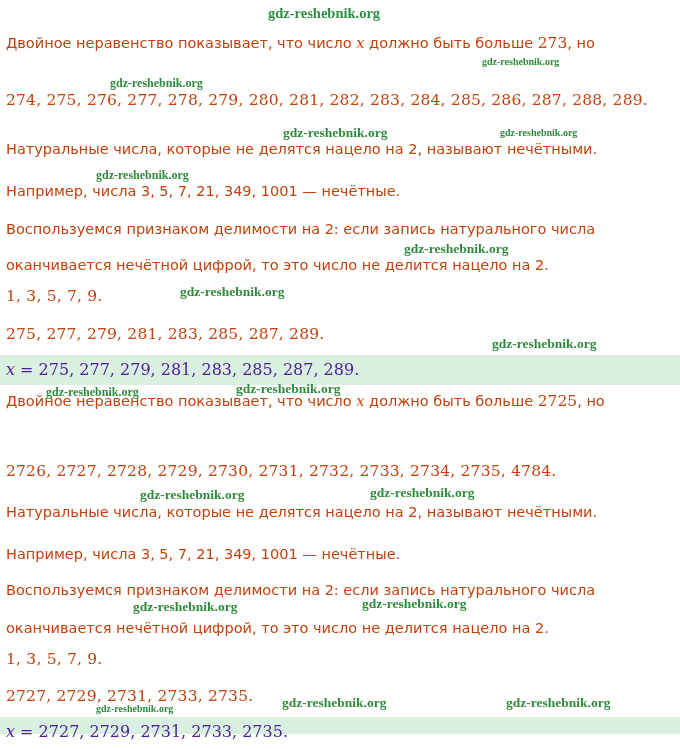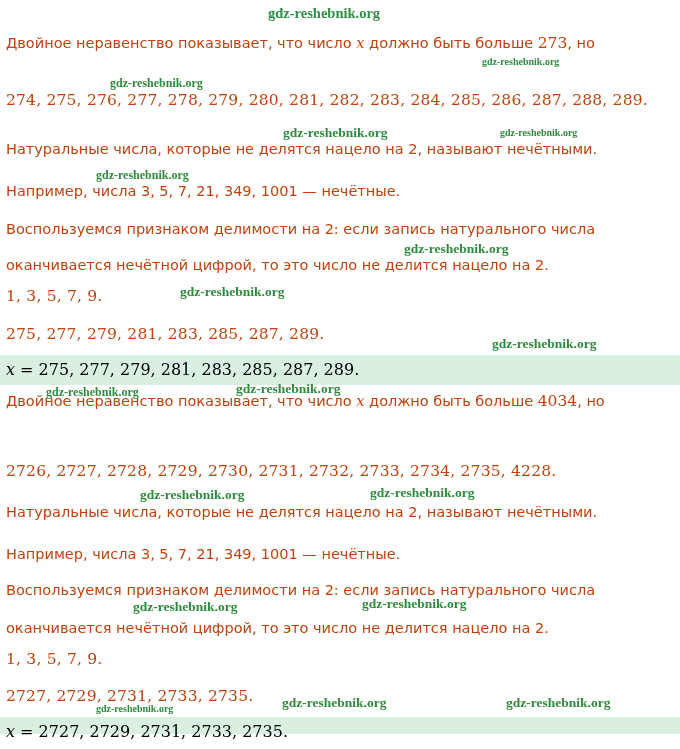--- a/index.html
+++ b/index.html
@@ -47,21 +47,21 @@
     position: absolute;
     left: 0;
     width: 680px;
     background: #d9f0e1;
     box-sizing: border-box;
     padding: 5px 6px 6px 6px;
   }
   .answer .atext {
     font-family: "DejaVu Serif", serif;
     font-size: 16px;
-    color: #000000;
+    color: #4c1d95;
     white-space: nowrap;
   }
   .answer .atext .var {
     font-style: italic;
   }
   .wm {
     position: absolute;
     color: #2e8b3d;
     font-family: Liberation Serif, serif;
     white-space: nowrap;
@@ -108,25 +108,25 @@
 
   <div class="line numlist" style="top:286px;">1,  3,  5,  7,  9.</div>
 
   <div class="line numlist" style="top:324px;">275,  277,  279,  281,  283,  285,  287,  289.</div>
 
   <div class="answer" style="top:355px; height:30px;">
     <span class="atext"><span class="var">x</span><span> = </span><span>275,  277,  279,  281,  283,  285,  287,  289.</span></span>
   </div>
 
   <div class="line" style="top:391px;">
-    <span>Двойное неравенство показывает, что число </span><span class="mathvar">x</span><span> должно быть больше </span><span class="num">4034</span><span>, но</span>
+    <span>Двойное неравенство показывает, что число </span><span class="mathvar">x</span><span> должно быть больше </span><span class="num">2725</span><span>, но</span>
   </div>
 
 
-  <div class="line numlist" style="top:461px;">2726, 2727, 2728, 2729, 2730, 2731, 2732, 2733, 2734, 2735, 4228.</div>
+  <div class="line numlist" style="top:461px;">2726, 2727, 2728, 2729, 2730, 2731, 2732, 2733, 2734, 2735, 4784.</div>
 
   <div class="line" style="top:503px;">Натуральные числа, которые не делятся нацело на 2, называют нечётными.</div>
 
   <div class="line" style="top:545px;">Например, числа 3, 5, 7, 21, 349, 1001 — нечётные.</div>
 
   <div class="line" style="top:581px;">Воспользуемся признаком делимости на 2: если запись натурального числа</div>
   <div class="line" style="top:619px;">оканчивается нечётной цифрой, то это число не делится нацело на 2.</div>
 
   <div class="line numlist" style="top:649px;">1,  3,  5,  7,  9.</div>
 

